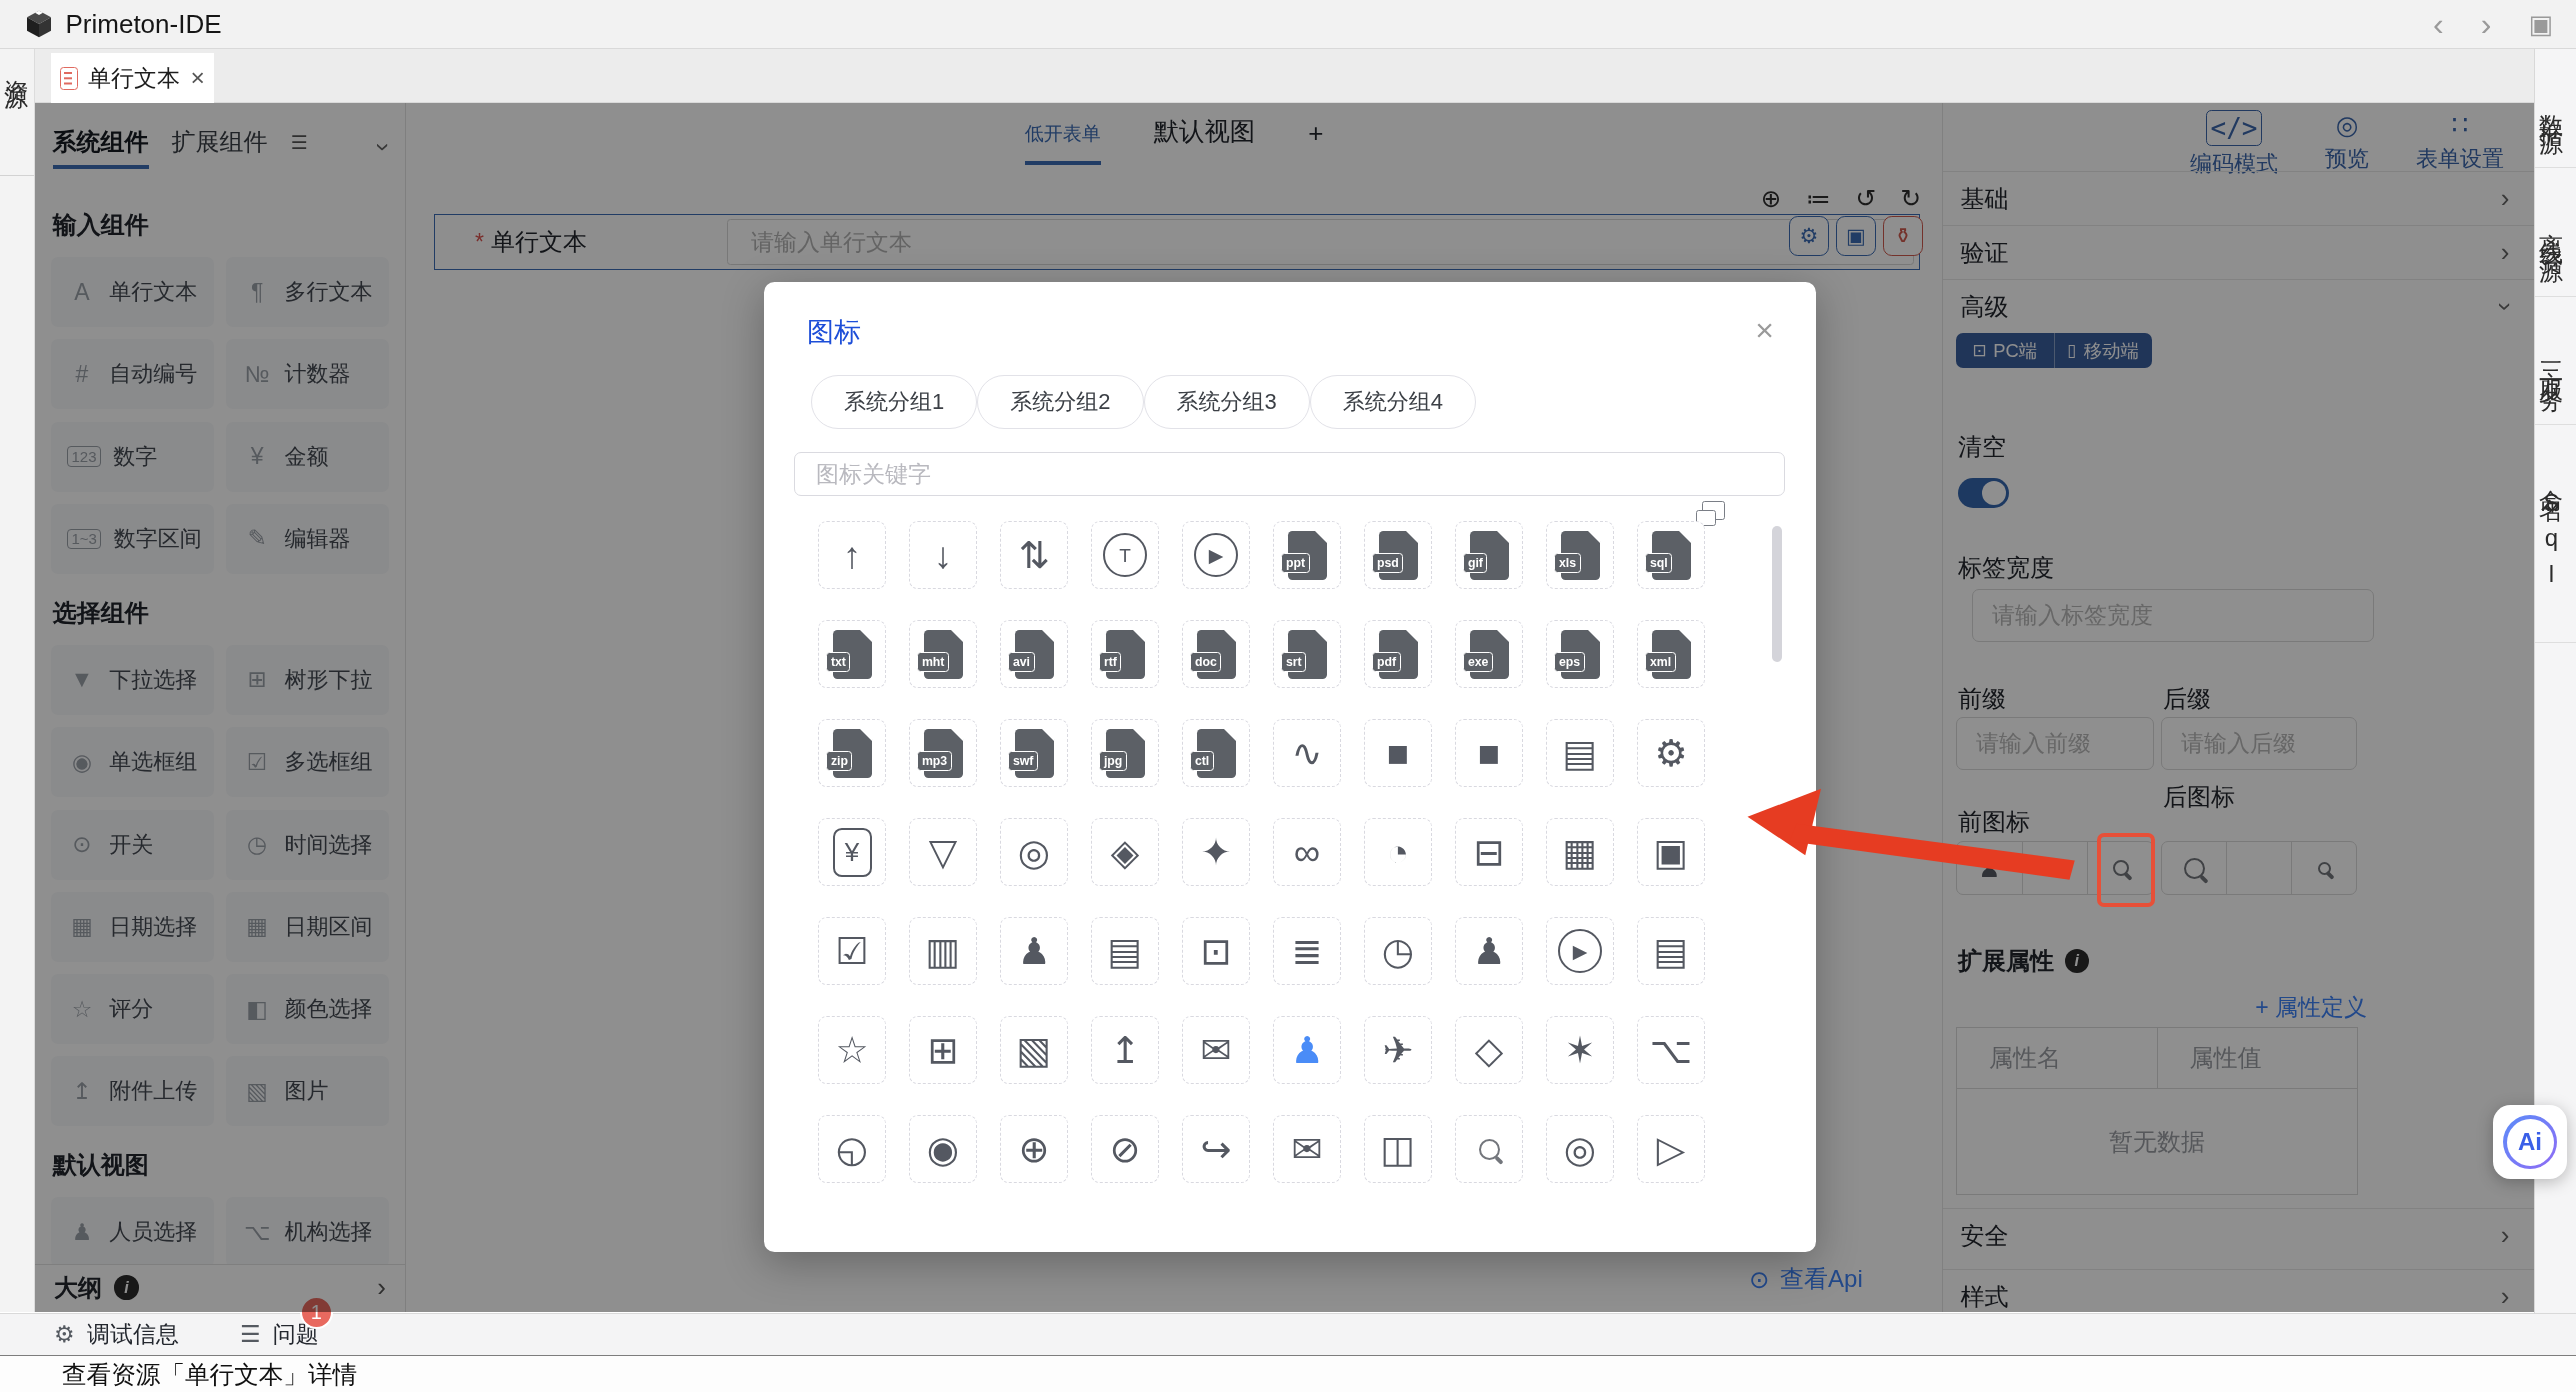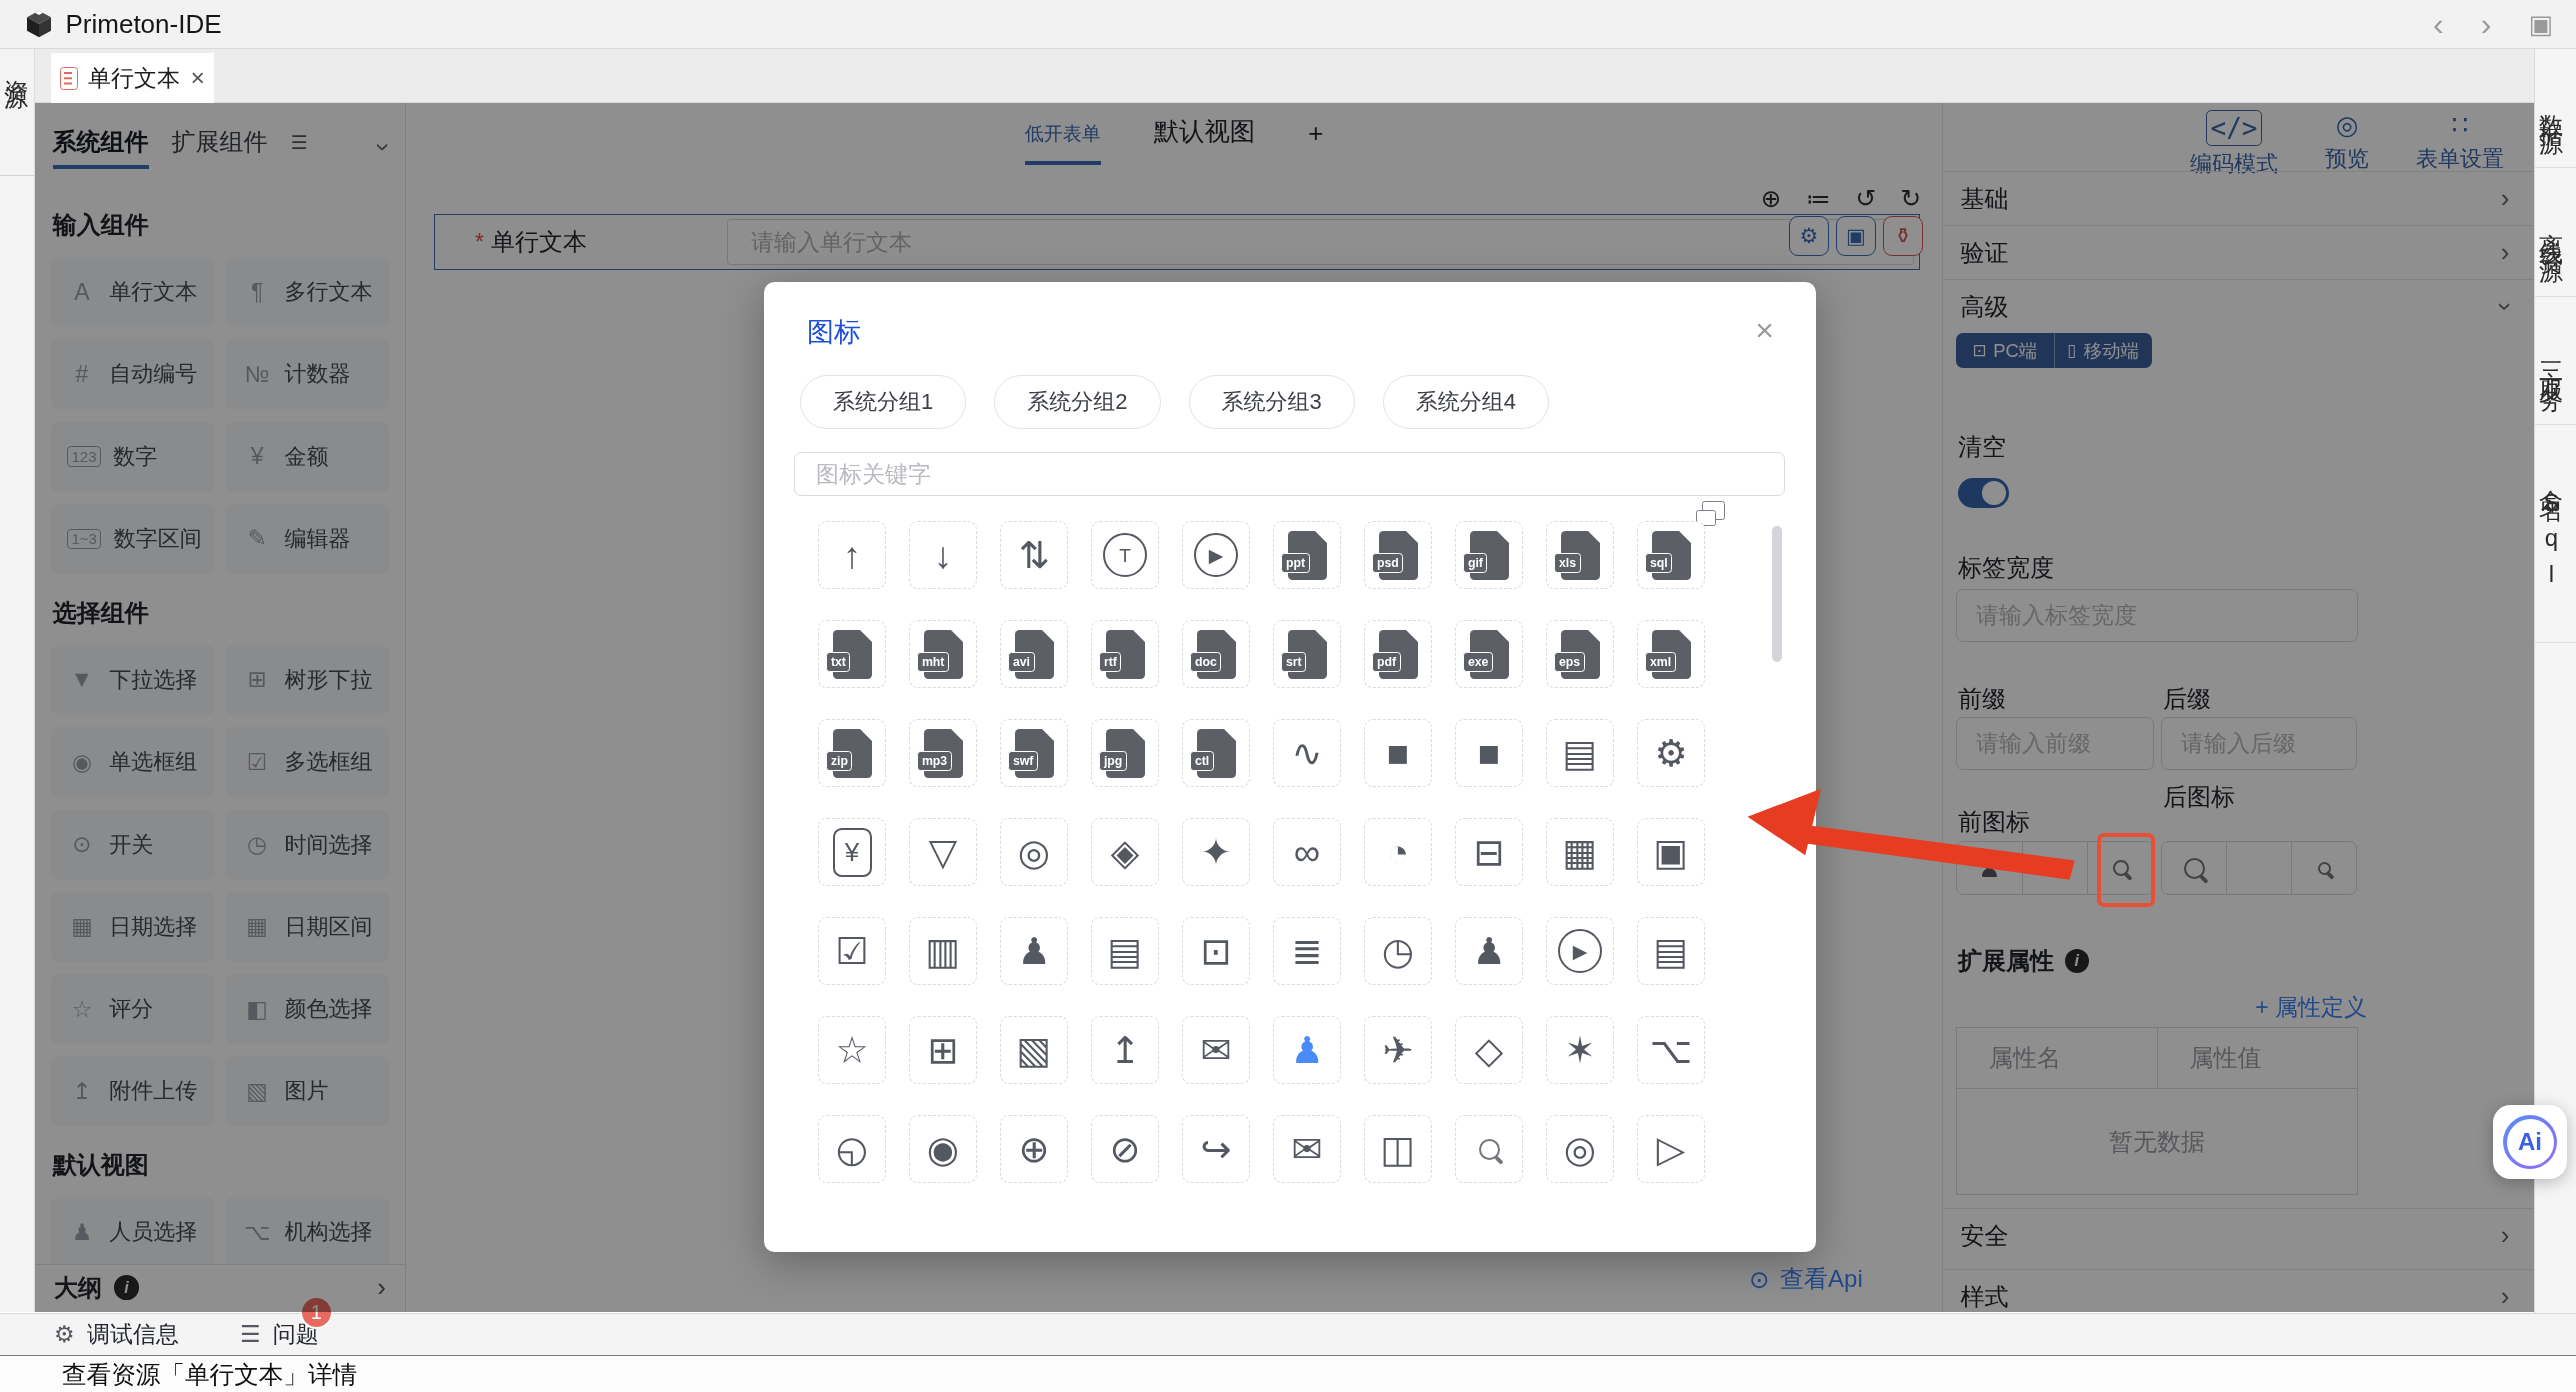--- a/index.html
+++ b/index.html
@@ -151,21 +151,21 @@
 
   
   #overlay { position:absolute; left:35px; top:103px; width:2499px; height:1209px;
     background:rgba(0,0,0,0.44); z-index:5; }
 
   
   #modal { position:absolute; left:764px; top:282px; width:1052px; height:970px; background:#fff;
     border-radius:10.5px; box-shadow:0 10.5px 42px rgba(0,0,0,0.28); z-index:10; }
   .m-title { position:absolute; left:43px; top:32px; font-size:27px; color:#1d4ed8; }
   .m-close { position:absolute; right:42px; top:32px; font-size:32px; color:#9a9a9a; cursor:pointer; line-height:1; }
-  .m-pills { position:absolute; left:36px; top:93px; display:flex; gap:28px; }
+  .m-pills { position:absolute; left:47px; top:93px; display:flex; }
   .pill { height:54px; padding:0 32px; border:0.9px solid #e2e2e8; border-radius:28px; font-size:22px;
     color:#3c4046; display:flex; align-items:center; cursor:pointer; background:#fff; }
   .m-search { position:absolute; left:30px; top:170px; width:991px; height:44px; border:0.9px solid #dadae0;
     border-radius:7px; font-size:23px; padding:0 21px; color:#333; font-family:inherit; }
   .m-search::placeholder { color:#b9b9bf; }
   .m-win-ic { position:absolute; right:91px; top:219px; width:23px; height:19px; border:1.8px solid #7a7e86;
     border-radius:2.6px; }
   .m-win-ic::before { content:''; position:absolute; left:-7px; bottom:-7px; width:17.5px; height:14px;
     background:#fff; border:1.8px solid #7a7e86; border-radius:2.6px; }
   .m-scrollthumb { position:absolute; right:34px; top:244px; width:10.5px; height:136px; background:#d4d4da;
@@ -421,21 +421,21 @@
         <span>移动端</span>
       </div>
     </div>
 
     <span class="rp-label" style="top:328px;">清空</span>
     <div class="switch">
         <span class="knob"></span>
       </div>
 
     <span class="rp-label" style="top:449px;">标签宽度</span>
-    <input class="rp-input" style="left: 13px; top: 486px; width: 402px;" placeholder="请输入标签宽度">
+    <input class="rp-input" style="left: 29px; top: 486px; width: 402px;" placeholder="请输入标签宽度">
 
     <span class="rp-label" style="top:580px;">前缀</span>
     <span class="rp-label-2" style="left:220px; top:580px;">后缀</span>
     <input class="rp-input" style="left: 13px; top: 614px; width: 198px;" placeholder="请输入前缀">
     <input class="rp-input" style="left: 218px; top: 614px; width: 196px;" placeholder="请输入后缀">
 
     <span class="rp-label" style="top:703px;">前图标</span>
     <span class="rp-label-2" style="left:220px; top:678px;">后图标</span>
     <div class="icon-strip" style="left:13px; width:198px;">
       <div class="strip-cell">

